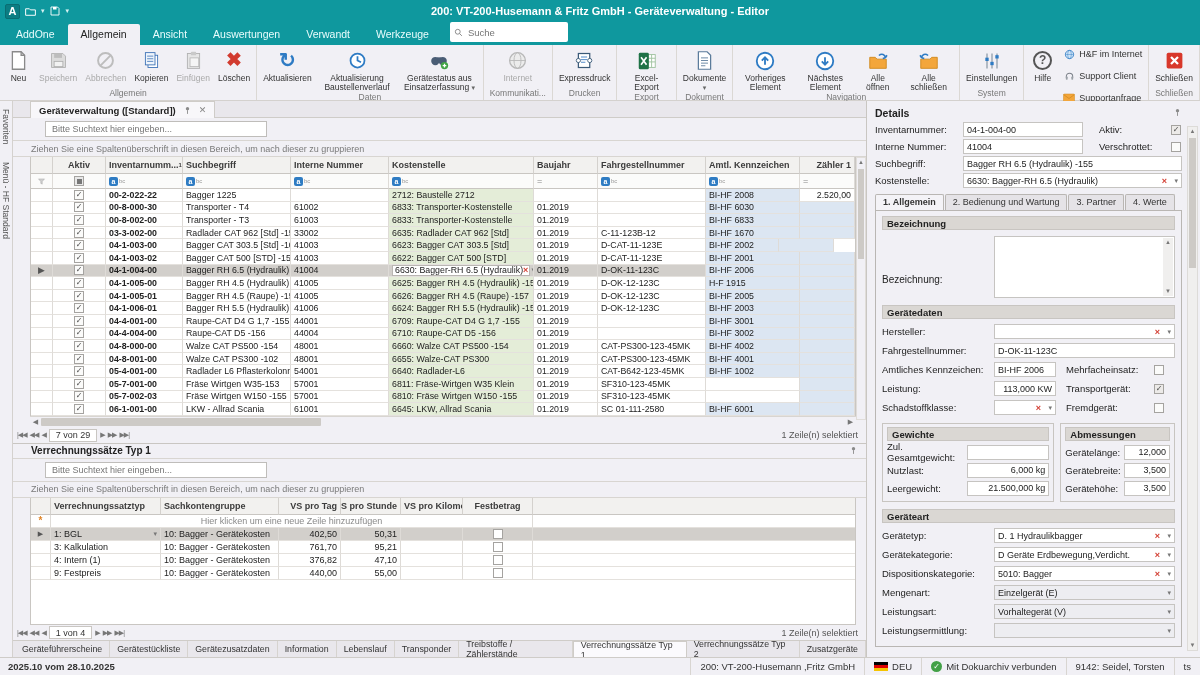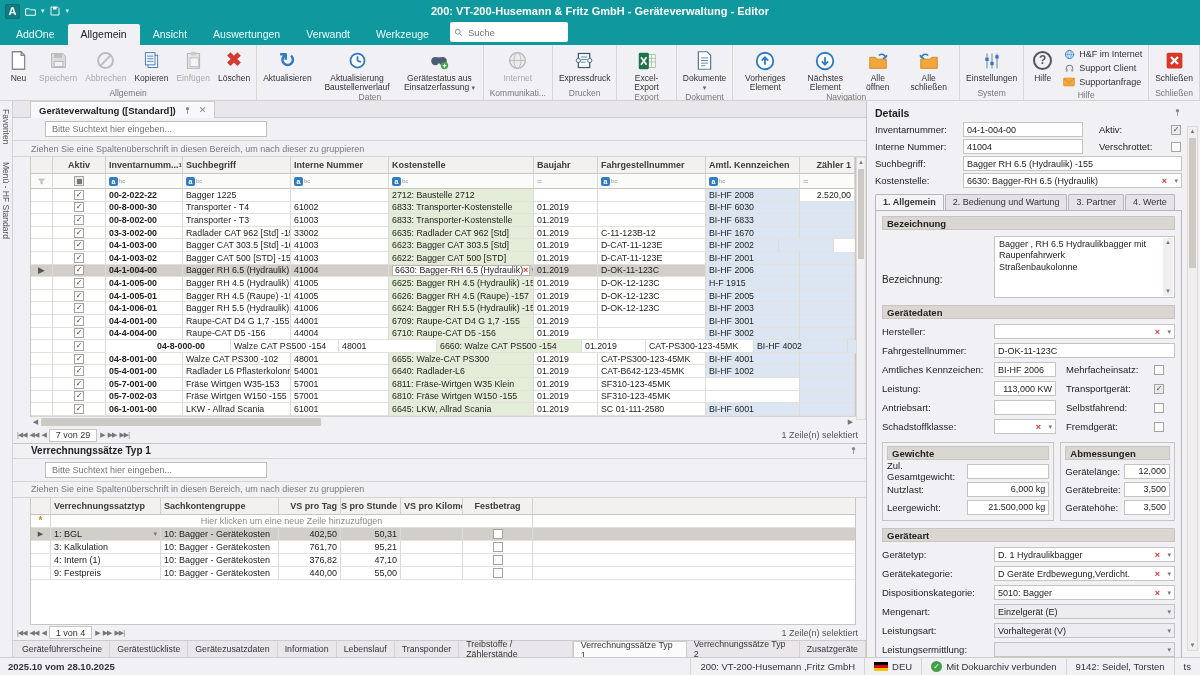--- a/index.html
+++ b/index.html
@@ -28,21 +28,21 @@
           border-bottom:1px solid #d4d1ce;display:flex;align-items:stretch;}
   .rgroup{display:flex;flex-direction:column;border-right:1px solid #dbd8d4;padding:1px 2px 0;}
   .rbtns{flex:1;display:flex;align-items:flex-start;justify-content:center;}
   .rglabel{text-align:center;font-size:8.5px;color:#777;padding:0 4px 2px;white-space:nowrap;}
   .rbtn{display:flex;flex-direction:column;align-items:center;padding:2px 4px 0;font-size:8.5px;
         color:#333;text-align:center;line-height:1.08;cursor:default;}
   .rbtn .ric{width:25px;height:25px;display:flex;align-items:center;justify-content:center;margin-bottom:1px;}
   .rbtn.disabled{color:#a9a9a9;}
   .rlbl{max-width:78px;}
   .glyph{font-weight:bold;}
-  .rsmallcol{display:flex;flex-direction:column;justify-content:flex-start;padding:2px 4px;gap:2px;}
+  .rsmallcol{display:flex;flex-direction:column;justify-content:flex-start;padding:2px 4px;gap:10px;}
   .rsmall{display:flex;align-items:center;gap:4px;font-size:9px;color:#333;white-space:nowrap;}
   .rsmall .sic{width:12px;height:12px;display:flex;align-items:center;justify-content:center;}
   .caret{font-size:7px;color:#666;}
   
   .leftrail{position:absolute;left:0;top:101px;width:13px;height:556px;background:#f1f0f5;
             border-right:1px solid #d4d1ce;display:flex;flex-direction:column;align-items:center;
             padding-top:8px;gap:18px;}
   .vtext{writing-mode:vertical-rl;font-size:8.5px;color:#555;white-space:nowrap;}
   
   .doctabbar{position:absolute;left:13px;top:101px;width:853px;height:17px;background:#e9e7ec;
@@ -736,21 +736,21 @@
             <div class="gc" style="width: 64px;">01.2019</div>
             <div class="gc" style="width: 108px;"></div>
             <div class="gc cblue" style="width: 94px;">BI-HF 3002</div>
             <div class="gc cblue num" style="width: 55px;"></div>
           </div>
           <div class="grow drow">
             <div class="gc ind" style="width: 22px;"></div>
             <div class="gc" style="width: 53px; justify-content: center;">
               <span class="cb checked"></span>
             </div>
-            <div class="gc bold" style="width: 77px; margin-left: 48px;">04-8-000-00</div>
+            <div class="gc bold" style="width: 77px;">04-8-000-00</div>
             <div class="gc" style="width: 108px;">Walze CAT PS500 -154</div>
             <div class="gc" style="width: 98px;">48001</div>
             <div class="gc cgreen" style="width: 145px;">6660: Walze CAT PS500 -154</div>
             <div class="gc" style="width: 64px;">01.2019</div>
             <div class="gc" style="width: 108px;">CAT-PS300-123-45MK</div>
             <div class="gc cblue" style="width: 94px;">BI-HF 4002</div>
             <div class="gc cblue num" style="width: 55px;"></div>
           </div>
           <div class="grow drow">
             <div class="gc ind" style="width: 22px;"></div>
@@ -999,22 +999,21 @@
         <div class="dtab active">1. Allgemein</div>
         <div class="dtab">2. Bedienung und Wartung</div>
         <div class="dtab">3. Partner</div>
         <div class="dtab">4. Werte</div>
       </div>
 
     <div class="dbox">
       <div class="secbar">Bezeichnung</div>
       <div style="display:flex;margin-top:6px;">
         <span class="g-label" style="padding-top:38px;">Bezeichnung:</span>
-        <span class="tarea"><span>Bagger , RH 6.5 Hydraulikbagger mit Raupenfahrwerk
-Straßenbaukolonne</span>
+        <span class="tarea">
           <span class="tscroll"><span class="sarrow">▲</span><span class="sarrow">▼</span></span>
         </span>
       </div>
 
       <div class="secbar" style="margin-top:7px;">Gerätedaten</div>
       <div class="g-row" style="margin-top:3px;">
         <span class="g-label">Hersteller:</span>
         <span class="finp combo" style="flex:1;">
           <span></span>
           <span class="redx">×</span>
@@ -1029,26 +1028,20 @@
         <span class="g-label">Amtliches Kennzeichen:</span>
         <span class="finp" style="width:62px;">BI-HF 2006</span>
         <span class="g-label2">Mehrfacheinsatz:</span>
         <span class="cb"></span>
       </div>
       <div class="g-row">
         <span class="g-label">Leistung:</span>
         <span class="finp" style="width:62px;justify-content:flex-end;">113,000 KW</span>
         <span class="g-label2">Transportgerät:</span>
         <span class="cb checked" style="background:#eceae8;"></span>
-      </div>
-      <div class="g-row">
-        <span class="g-label">Antriebsart:</span>
-        <span class="finp" style="width:62px;"></span>
-        <span class="g-label2">Selbstfahrend:</span>
-        <span class="cb"></span>
       </div>
       <div class="g-row">
         <span class="g-label">Schadstoffklasse:</span>
         <span class="finp combo" style="width:62px;">
           <span></span>
           <span class="redx">×</span>
             <span class="ddown">▾</span>
         </span>
         <span class="g-label2">Fremdgerät:</span>
         <span class="cb"></span>

